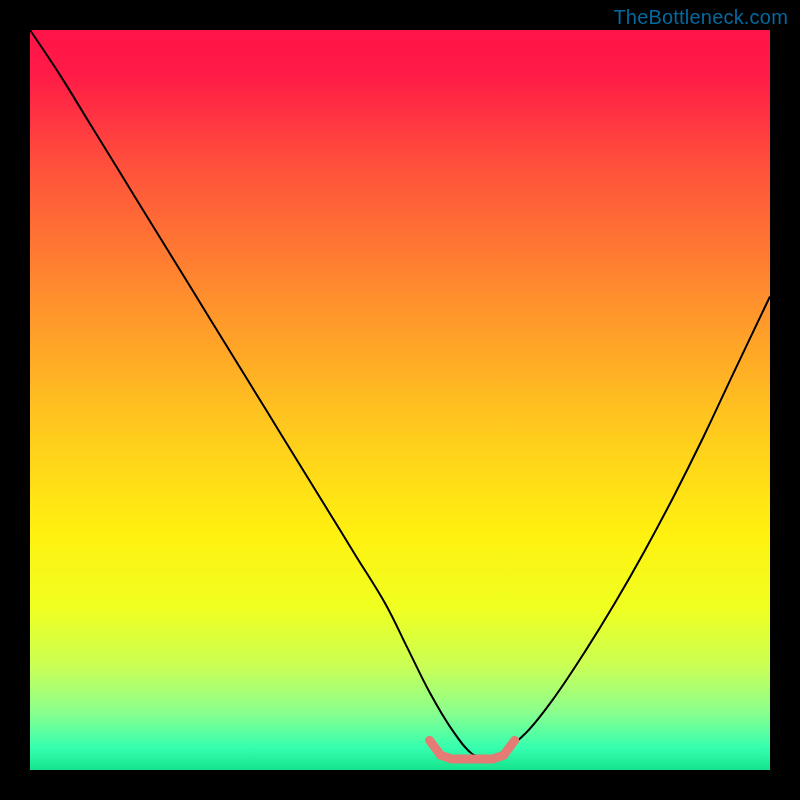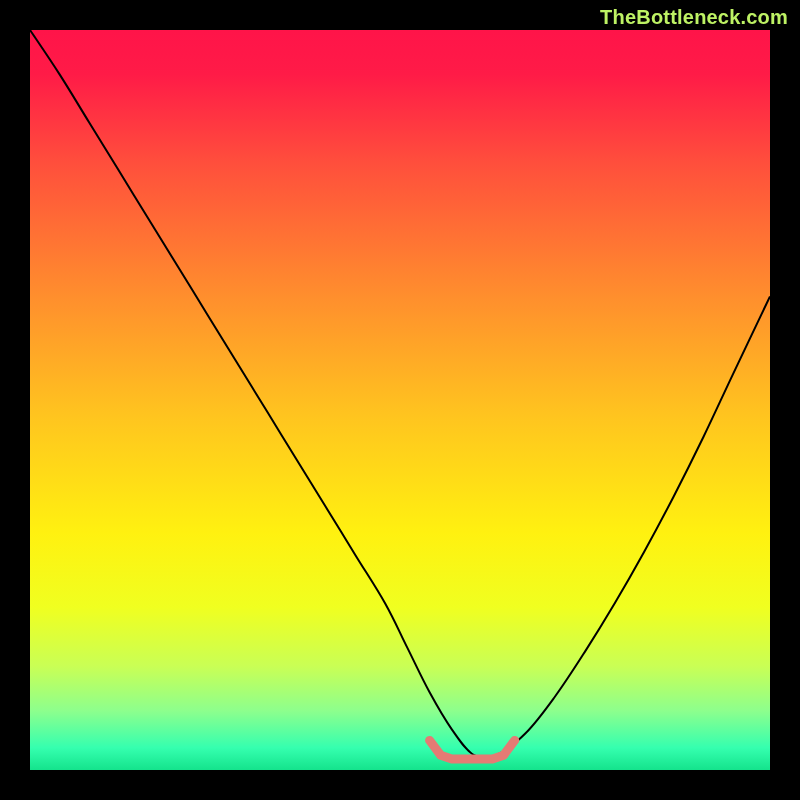--- a/index.html
+++ b/index.html
@@ -1,18 +1,18 @@
 <!DOCTYPE html>
 <html><head>
 <meta charset="utf-8">
 <style>
   html,body{margin:0;padding:0;width:800px;height:800px;background:#000;overflow:hidden;font-family:Arial,Helvetica,sans-serif}
   .frame{position:absolute;inset:0;background:#000}
   .plot{position:absolute;left:30px;top:30px;width:740px;height:740px;overflow:hidden}
-  .wm{position:absolute;top:6px;right:12px;color:#bef264;font-size:20px;font-weight:700;letter-spacing:.2px}
+  .wm{position:absolute;top:6px;right:12px;color:#0369a1;font-size:20px;font-weight:400;letter-spacing:.2px}
 </style>
 </head>
 <body>
 
 <div class="frame">
   <div class="wm">TheBottleneck.com</div>
   <div class="plot">
     <svg width="740" height="740" viewBox="0 0 740 740" preserveAspectRatio="none">
       <defs>
         <linearGradient id="bg" x1="0" y1="0" x2="0" y2="1">

